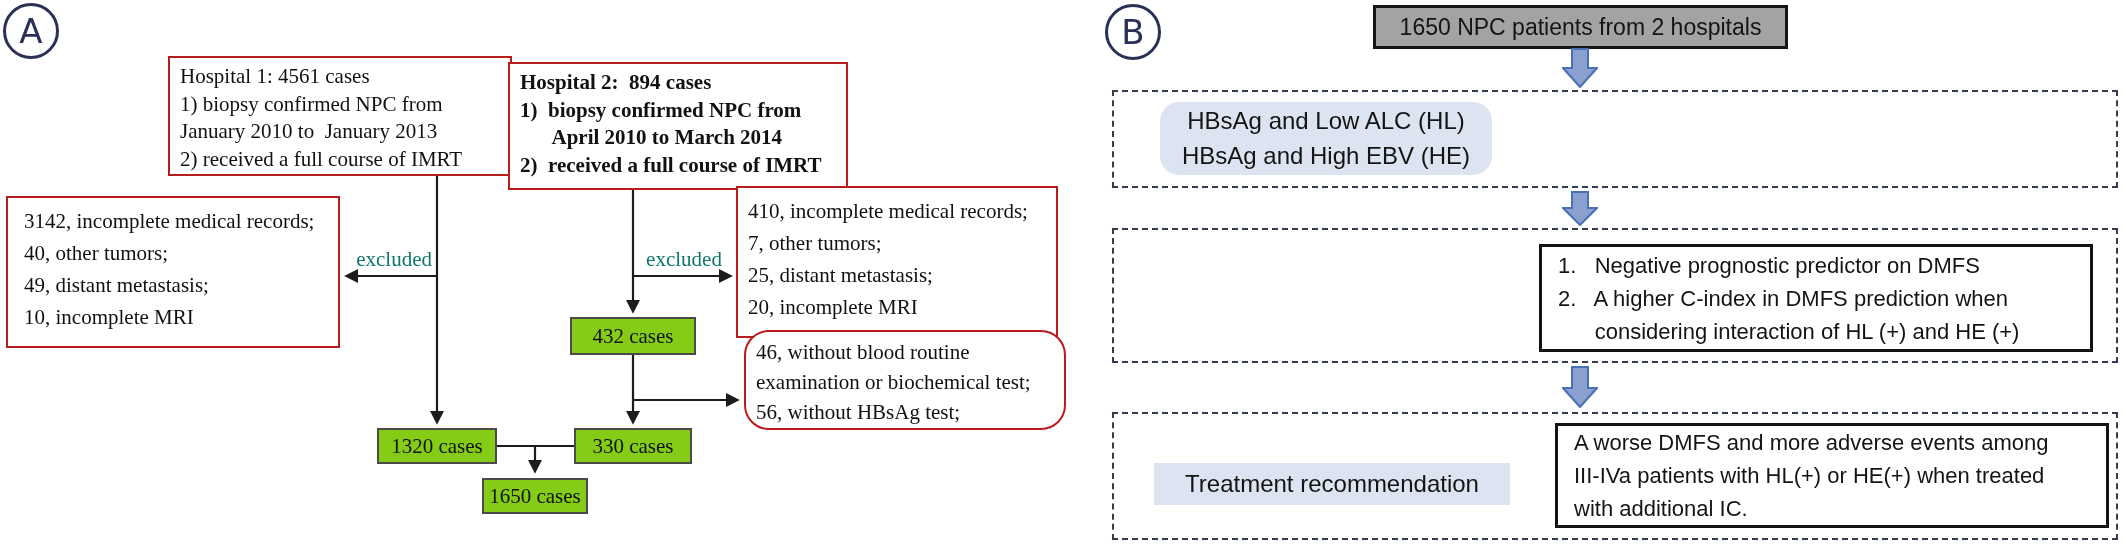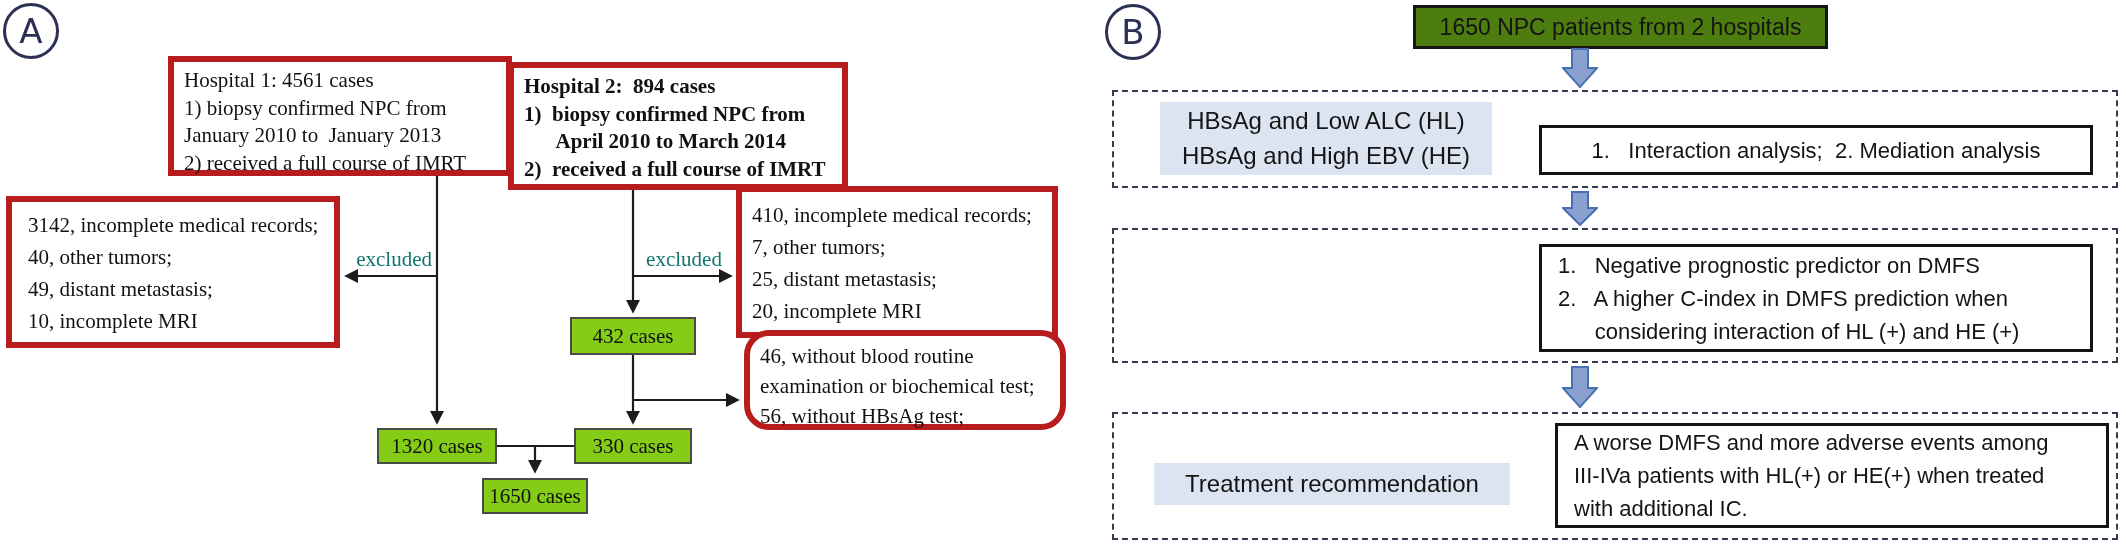--- a/index.html
+++ b/index.html
@@ -7,32 +7,32 @@
               font-family:"Liberation Serif",serif;color:#111;}
   .panel{position:absolute;top:0;height:546px;}
   #panelA{left:0;width:1070px;}
   #panelB{left:1080px;width:1046px;font-family:"Liberation Sans",sans-serif;}
 
   .letter-circle{position:absolute;width:50px;height:50px;border:3px solid #2b3154;border-radius:50%;
                  display:flex;align-items:center;justify-content:center;
                  font-family:"DejaVu Sans",sans-serif;font-size:34px;font-weight:500;color:#2b3154;background:#fff;}
 
   
-  .abox{position:absolute;border:6px solid #b91c1c;background:#fff;box-sizing:border-box;
+  .abox{position:absolute;border:2px solid #b91c1c;background:#fff;box-sizing:border-box;
         font-size:21px;line-height:1.32;padding:5px 10px;white-space:pre-wrap;}
   .abox.loose{line-height:1.52;padding:8px 10px;}
   .abox.mid{line-height:1.44;padding:5px 10px;border-radius:25px;}
   .cbox{position:absolute;border:2px solid #4a4a4a;background:#84cc16;box-sizing:border-box;
         display:flex;align-items:center;justify-content:center;font-size:21px;white-space:nowrap;}
   .flow-label{position:absolute;font-size:21px;color:#0f766e;}
   svg.connectors{position:absolute;left:0;top:0;pointer-events:none;}
 
   
-  .topbox{position:absolute;border:3px solid #151515;background:#4d7c0f;box-sizing:border-box;
-          display:flex;align-items:center;justify-content:center;font-size:23px;color:#141414;margin-left:40px;}
+  .topbox{position:absolute;border:3px solid #151515;background:#a3a3a3;box-sizing:border-box;
+          display:flex;align-items:center;justify-content:center;font-size:23px;color:#141414;}
   .dashedbox{position:absolute;border:2.5px dashed #333d4f;box-sizing:border-box;background:transparent;}
   .catbox{position:absolute;background:#dce4f2;display:flex;align-items:center;justify-content:center;
           text-align:center;font-size:24px;line-height:1.45;color:#141414;white-space:pre-wrap;}
   .resbox{position:absolute;border:3px solid #141414;background:#fff;box-sizing:border-box;
           display:flex;align-items:center;font-size:22px;line-height:1.5;color:#141414;white-space:pre-wrap;}
   .resbox.center{justify-content:center;}
   .resbox.padded{padding-left:16px;padding-right:12px;}
   .block-arrow{position:absolute;}
 </style>
 </head>
@@ -103,23 +103,22 @@
 
     <div class="letter-circle" style="left:25px;top:4px;">B</div>
 
     <div class="topbox" style="left:293px;top:5px;width:415px;height:44px;">1650 NPC patients from 2 hospitals</div>
 
     <svg class="block-arrow" style="left:482px;top:48px;" width="36" height="40" viewBox="0 0 36 40">
       <path d="M10,1 L26,1 L26,20 L35,20 L18,39 L1,20 L10,20 Z" fill="#8aa0cf" stroke="#4a70b4" stroke-width="2"></path>
     </svg>
 
     <div class="dashedbox" style="left:32px;top:90px;width:1006px;height:98px;"></div>
-    <div class="catbox" style="left:80px;top:102px;width:332px;height:73px;">HBsAg and Low ALC (HL)
+    <div class="catbox" style="left:80px;top:102px;width:332px;height:73px;border-radius:19px;">HBsAg and Low ALC (HL)
 HBsAg and High EBV (HE)</div>
-    <div class="resbox center" style="left:459px;top:125px;width:554px;height:50px;">1.   Interaction analysis;  2. Mediation analysis</div>
 
     <svg class="block-arrow" style="left:482px;top:191px;" width="36" height="35" viewBox="0 0 36 35">
       <path d="M10,1 L26,1 L26,17 L35,17 L18,34 L1,17 L10,17 Z" fill="#8aa0cf" stroke="#4a70b4" stroke-width="2"></path>
     </svg>
 
     <div class="dashedbox" style="left:32px;top:228px;width:1006px;height:135px;"></div>
     <div class="resbox padded" style="left:459px;top:244px;width:554px;height:108px;">1.   Negative prognostic predictor on DMFS
 2.   A higher C-index in DMFS prediction when
       considering interaction of HL (+) and HE (+)</div>
 

